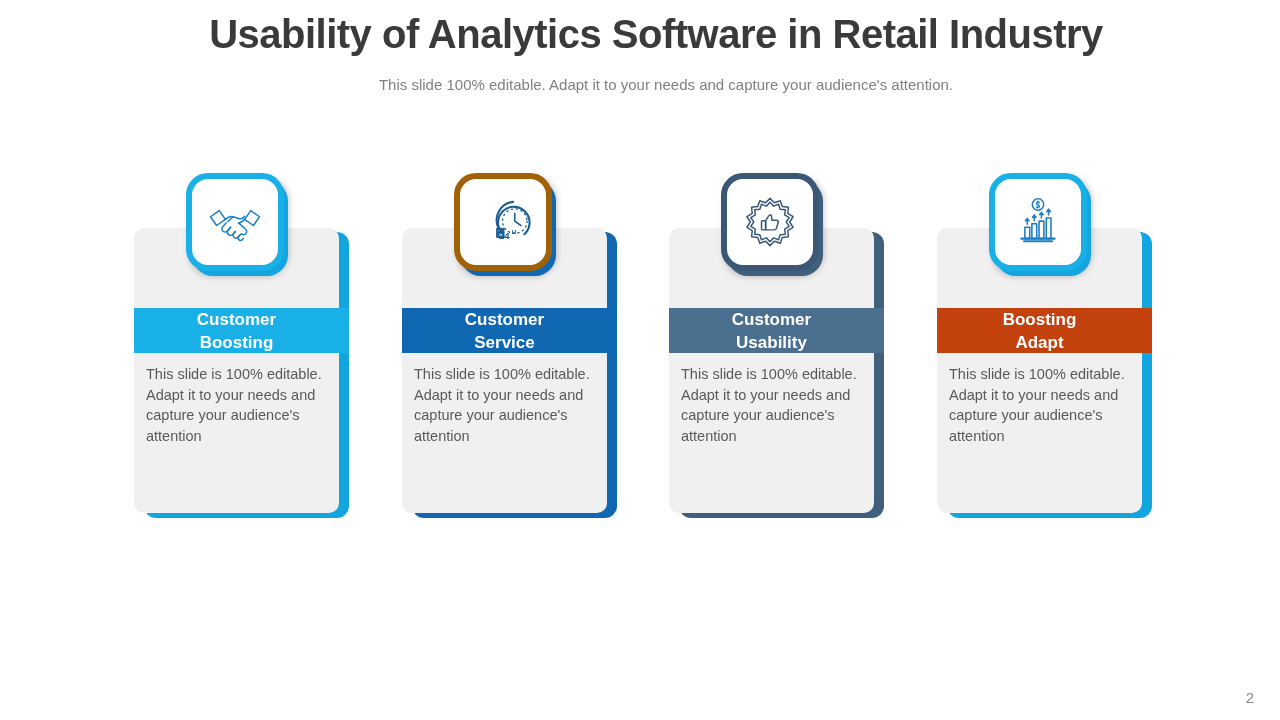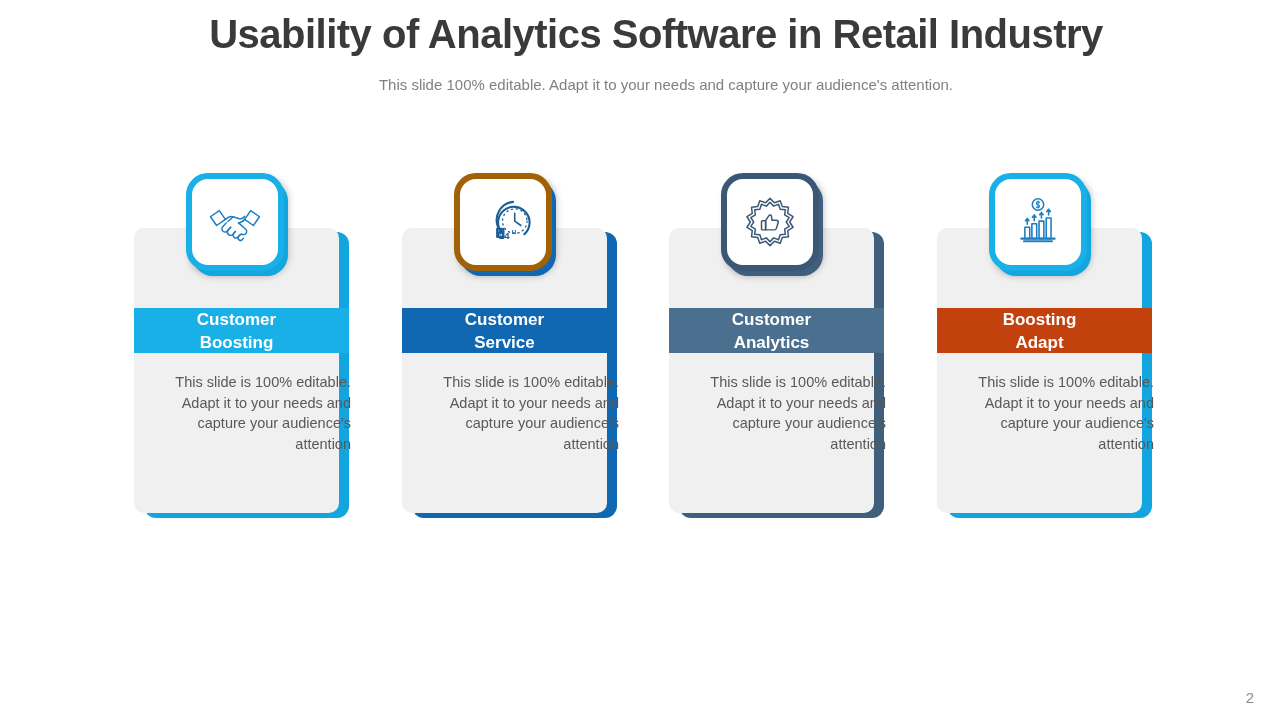--- a/index.html
+++ b/index.html
@@ -99,23 +99,23 @@
     justify-content: center;
     color: #ffffff;
     font-size: 17px;
     font-weight: bold;
     line-height: 23px;
     text-align: center;
   }
   .card-body {
     position: absolute;
     left: 0px;
-    top: 204px;
+    top: 196px;
     width: 229px;
-    text-align: right;
+    text-align: left;
     font-size: 14.5px;
     line-height: 20.5px;
     color: #595959;
     padding: 0 12px;
     box-sizing: border-box;
   }
 
   
   .icon-tile {
     position: absolute;
@@ -205,21 +205,21 @@
     </svg>
         </span>
      </div>
     </div>
     <div class="card-wrap c2">
       <div class="card-backing" style="background:#3F5F7C"></div>
      <div class="card-panel"></div>
      <div class="card-band" style="background:#4A6F8F">
        <div class="card-band-text">
          <span>Customer</span>
-         <span>Analytics</span>
+         <span>Usability</span>
        </div>
      </div>
      <div class="card-body">This slide is 100% editable. Adapt it to your needs and capture your audience's attention</div>
      <div class="icon-tile" style="border:6px solid #3A5876;
                box-shadow: 5px 6px 0 -1px #3F5F7C, 4px 5px 7px rgba(0,0,0,0.28);">
        <span>
           <svg width="56" height="56" viewBox="0 0 64 64" fill="none" stroke="#3A5876" stroke-width="1.7" stroke-linejoin="round" stroke-linecap="round">
       <polygon points="32.00,5.00 37.01,10.06 43.71,7.67 46.03,14.41 53.11,15.17 52.27,22.24 58.32,25.99 54.50,32.00 58.32,38.01 52.27,41.76 53.11,48.83 46.03,49.59 43.71,56.33 37.01,53.94 32.00,59.00 26.99,53.94 20.29,56.33 17.97,49.59 10.89,48.83 11.73,41.76 5.68,38.01 9.50,32.00 5.68,25.99 11.73,22.24 10.89,15.17 17.97,14.41 20.29,7.67 26.99,10.06"></polygon>
       <polygon points="32.00,9.50 36.14,13.87 41.76,11.73 43.60,17.46 49.59,17.97 48.76,23.93 53.94,26.99 50.60,32.00 53.94,37.01 48.76,40.07 49.59,46.03 43.60,46.54 41.76,52.27 36.14,50.13 32.00,54.50 27.86,50.13 22.24,52.27 20.40,46.54 14.41,46.03 15.24,40.07 10.06,37.01 13.40,32.00 10.06,26.99 15.24,23.93 14.41,17.97 20.40,17.46 22.24,11.73 27.86,13.87"></polygon>
       <path d="M27 30.5 L30.8 24.8 C31.6 23.6 33.5 23.9 33.7 25.4 L34.2 30 L39.5 30

